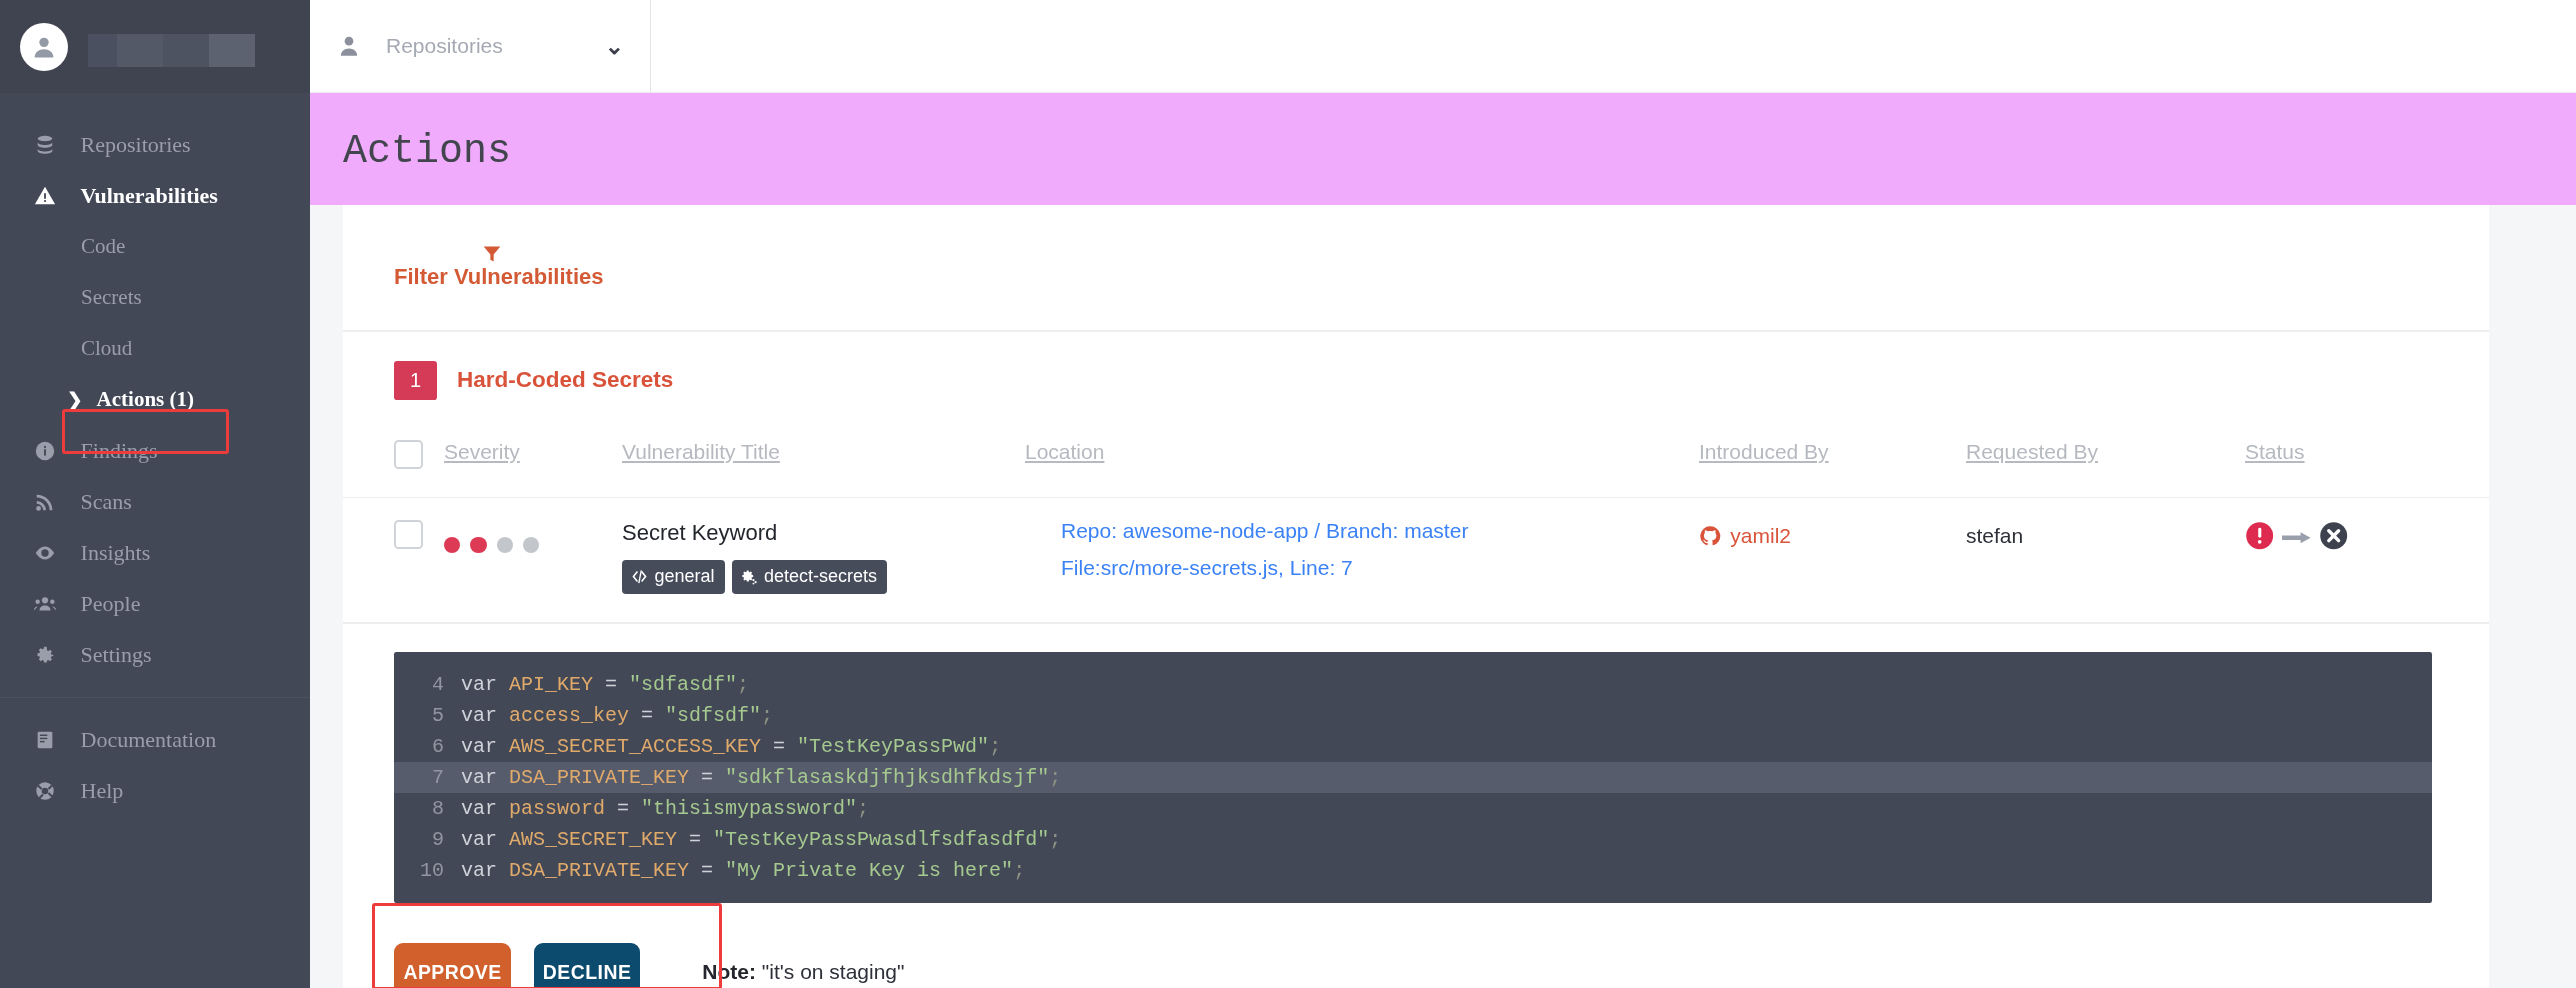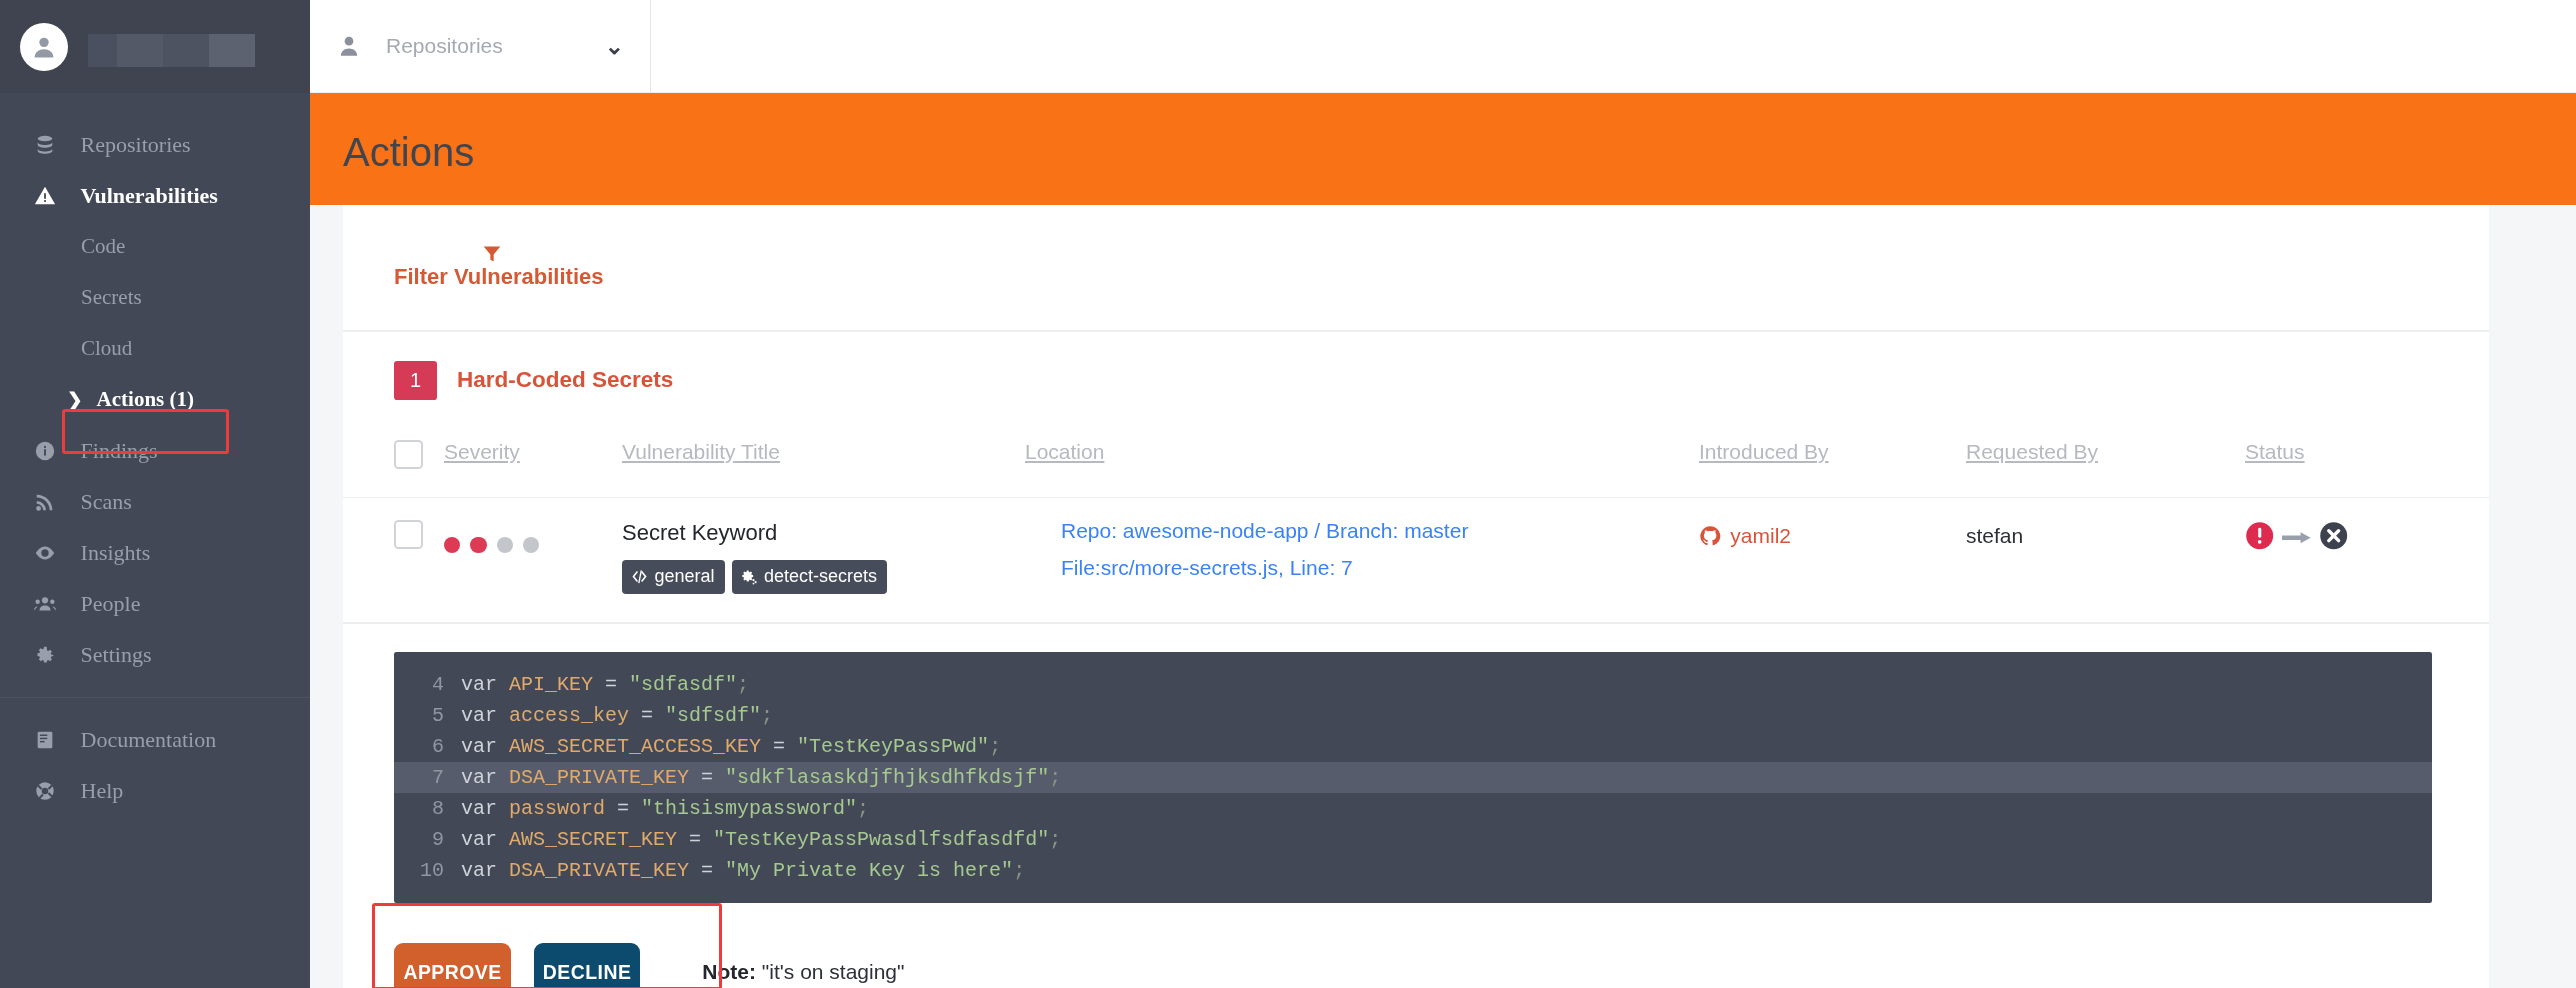--- a/index.html
+++ b/index.html
@@ -85,23 +85,24 @@
     cursor:pointer;
   }
   .org-ic { width: 36px; flex:0 0 36px; display:flex; align-items:center; }
   .org-ic svg { width: 26px; height:26px; fill:#8c909c; display:block; }
   .org-body { flex:1 1 auto; padding-left: 14px; }
   .org-label { color:#a5a9b3; font-size:21px; line-height:1.1; }
   .org-redact { margin-top:5.4px; width:48px; height:26px; background:#f7e2e0; }
   .org-chev { color:#3b3f4a; font-size: 23px; font-weight: bold; margin-left: 11px; }
 
   .page-head {
-    background:#f97316;
+    background:#f0abfc;
     padding: 39px 0 0 33px;
     flex: 0 0 112px;
+    font-family: Liberation Mono, monospace;
   }
   .page-title { font-size: 40px; color:#42454e; font-weight: 400; line-height:1; }
 
   .content { flex:1 1 auto; background:#f5f6f8; padding: 0; overflow:hidden; }
   .card {
     background:#ffffff;
     margin: 0 87px 0 33px;
     min-height: 798px;
   }
   .card-inner { padding: 0 0 0 0; }

